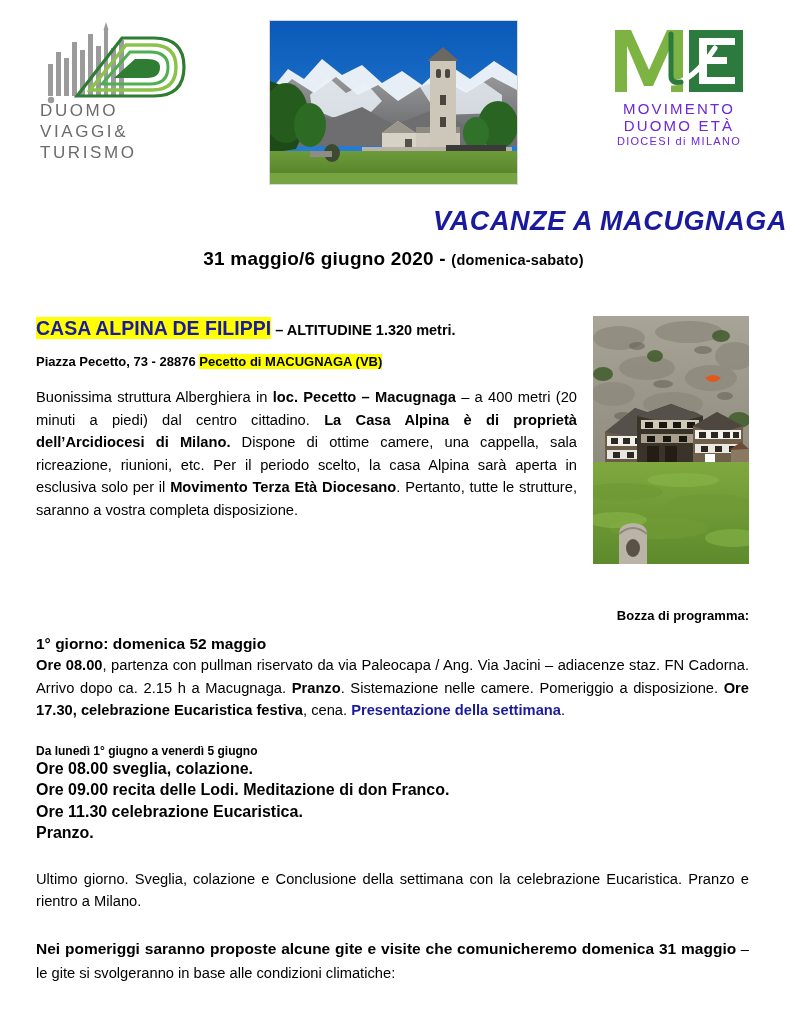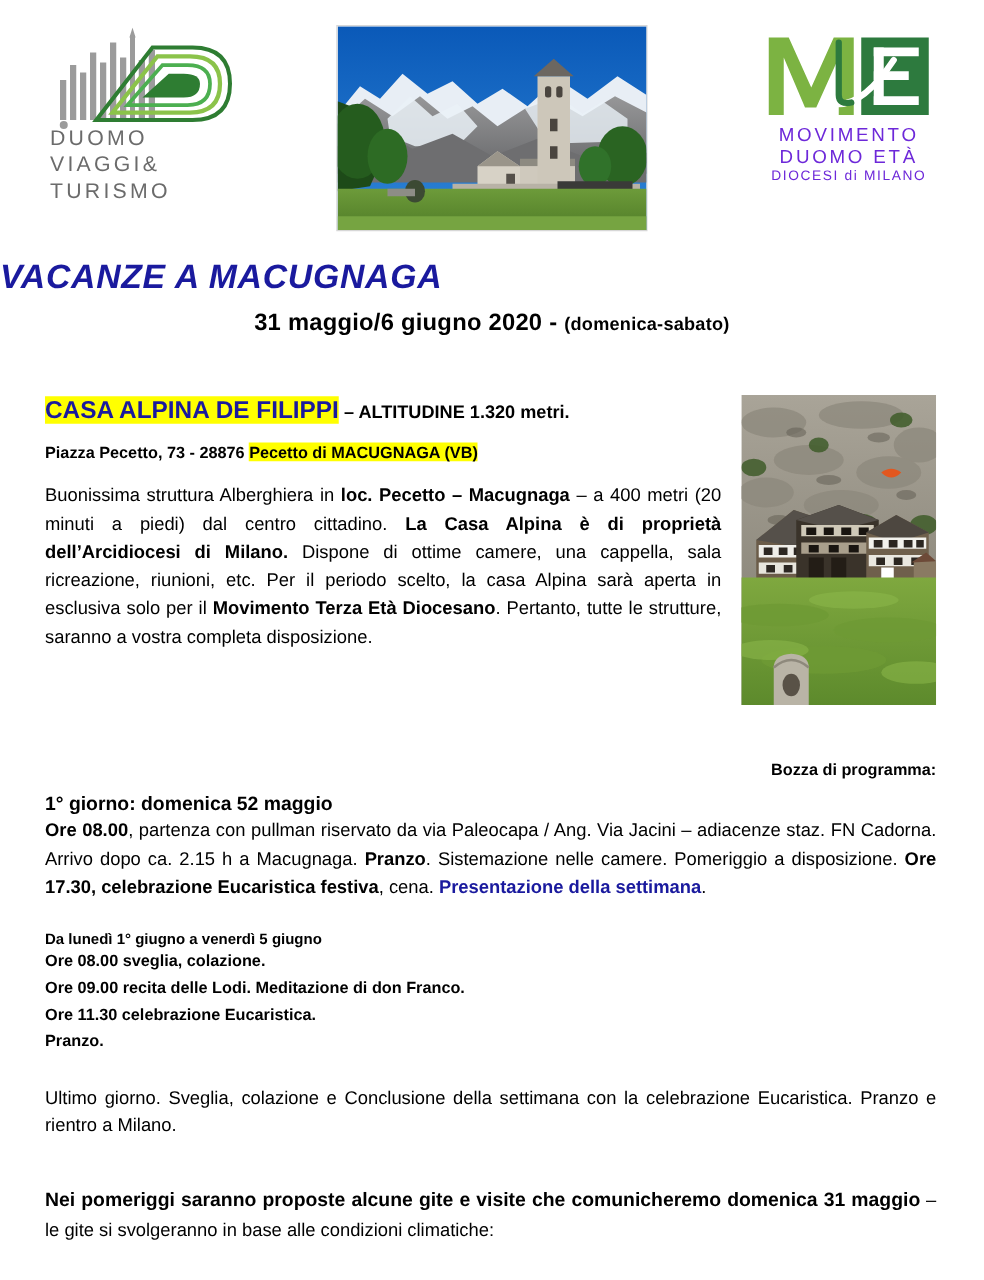--- a/index.html
+++ b/index.html
@@ -93,21 +93,21 @@
     top: 20px;
     width: 249px;
     height: 165px;
     overflow: hidden;
     border: 1px solid #d7d7d7;
     box-sizing: border-box;
   }
 
   
   .title-main {
-    text-align: left;
+    text-align: right;
     color: #1a1a9e;
     font-weight: bold;
     font-style: italic;
     font-size: 27px;
     letter-spacing: 0.6px;
     margin-top: 16px;
   }
   .title-sub {
     text-align: center;
     font-weight: bold;
@@ -188,35 +188,35 @@
     font-weight: bold;
   }
 
   .week-head {
     font-weight: bold;
     font-size: 12px;
     margin-top: 22px;
   }
   .week-line {
     font-weight: bold;
-    font-size: 13px;
+    font-size: 16px;
     line-height: 21.5px;
   }
 
   .last-day {
     font-size: 14.7px;
     line-height: 22.5px;
     text-align: justify;
     margin-top: 24px;
   }
   .closing {
     font-size: 15.5px;
     line-height: 24px;
     text-align: justify;
-    margin-top: 36px;
+    margin-top: 24px;
     font-weight: bold;
   }
   .closing .reg {
     font-weight: normal;
     font-size: 14.7px;
   }
 </style>
 </head>
 <body>
 

